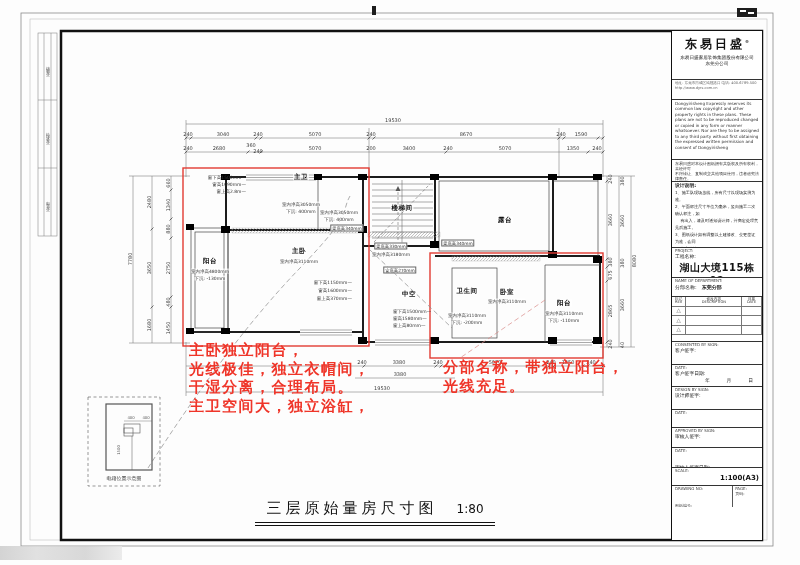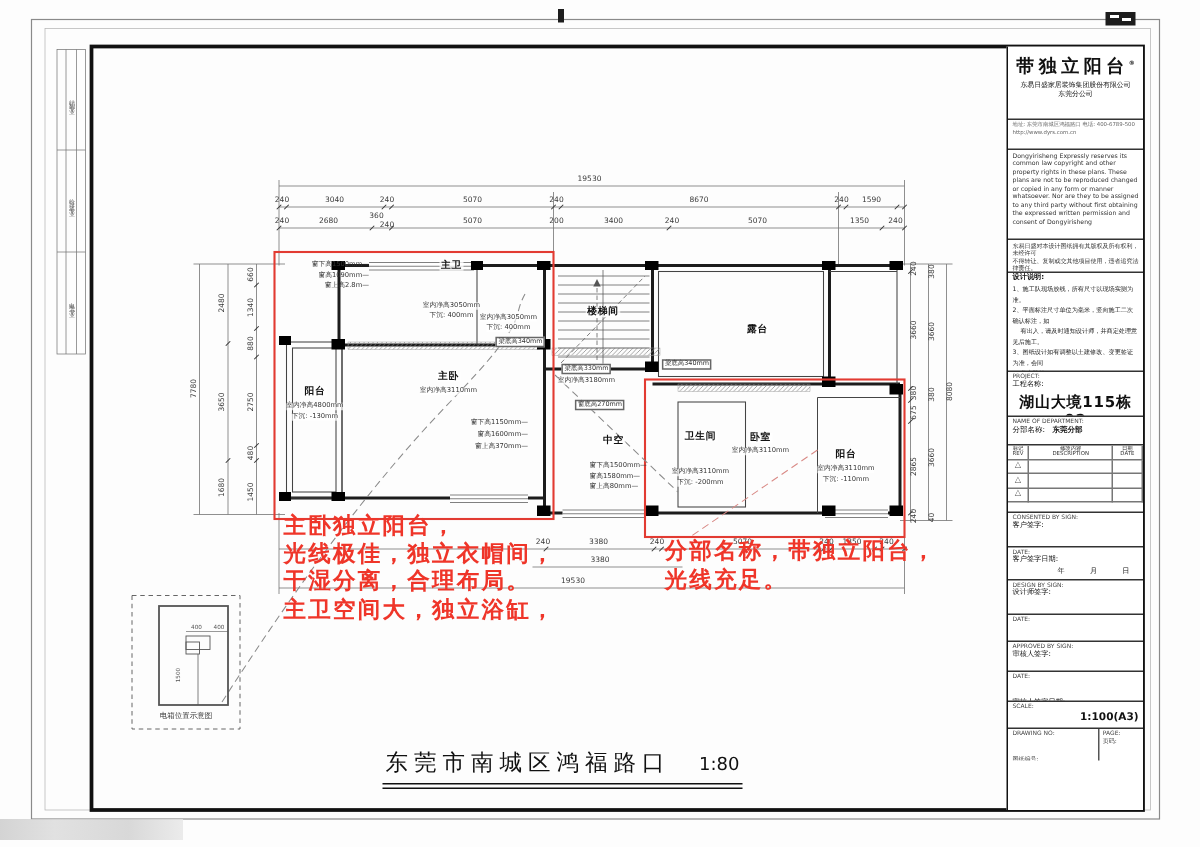--- a/index.html
+++ b/index.html
@@ -357,29 +357,29 @@
   <div>光线极佳，独立衣帽间，</div>
   <div>干湿分离，合理布局。</div>
   <div>主卫空间大，独立浴缸，</div>
 </div>
 <div class="t red" style="left:443px;top:358px;">
   <div>分部名称，带独立阳台，</div>
   <div>光线充足。</div>
 </div>
 
 <div class="t" style="left:255px;top:498px;width:240px;text-align:center;">
-  <span style="font-size:15px;letter-spacing:4px;color:#111;">东莞市南城区鸿福路口</span>
+  <span style="font-size:15px;letter-spacing:4px;color:#111;">三层原始量房尺寸图</span>
   <span style="font-size:12px;margin-left:14px;color:#111;">1:80</span>
   <div style="border-top:1.5px solid #111;margin-top:4px;"></div>
   <div style="border-top:0.8px solid #111;margin-top:1.5px;"></div>
 </div>
 
 <div id="tb">
   <div class="sec ctr" style="height:49px;">
-    <div id="tb-logo"><span>带独立阳台</span><sup>®</sup></div>
+    <div id="tb-logo"><span>东易日盛</span><sup>®</sup></div>
     <div class="company">东易日盛家居装饰集团股份有限公司</div>
     <div class="branch">东莞分公司</div>
   </div>
   <div class="sec" style="height:20px;">
     <div class="contact">地址: 东莞市南城区鸿福路口  电话: 400-6789-500</div>
     <div class="contact">http://www.dyrs.com.cn</div>
   </div>
   <div class="sec" style="height:60px;">
     <div class="eng">Dongyirisheng Expressly reserves its common law copyright and other property rights in these plans. These plans are not to be reproduced changed or copied in any form or manner whatsoever. Nor are they to be assigned to any third party without first obtaining the expressed written permission and consent of Dongyirisheng</div>
   </div>

